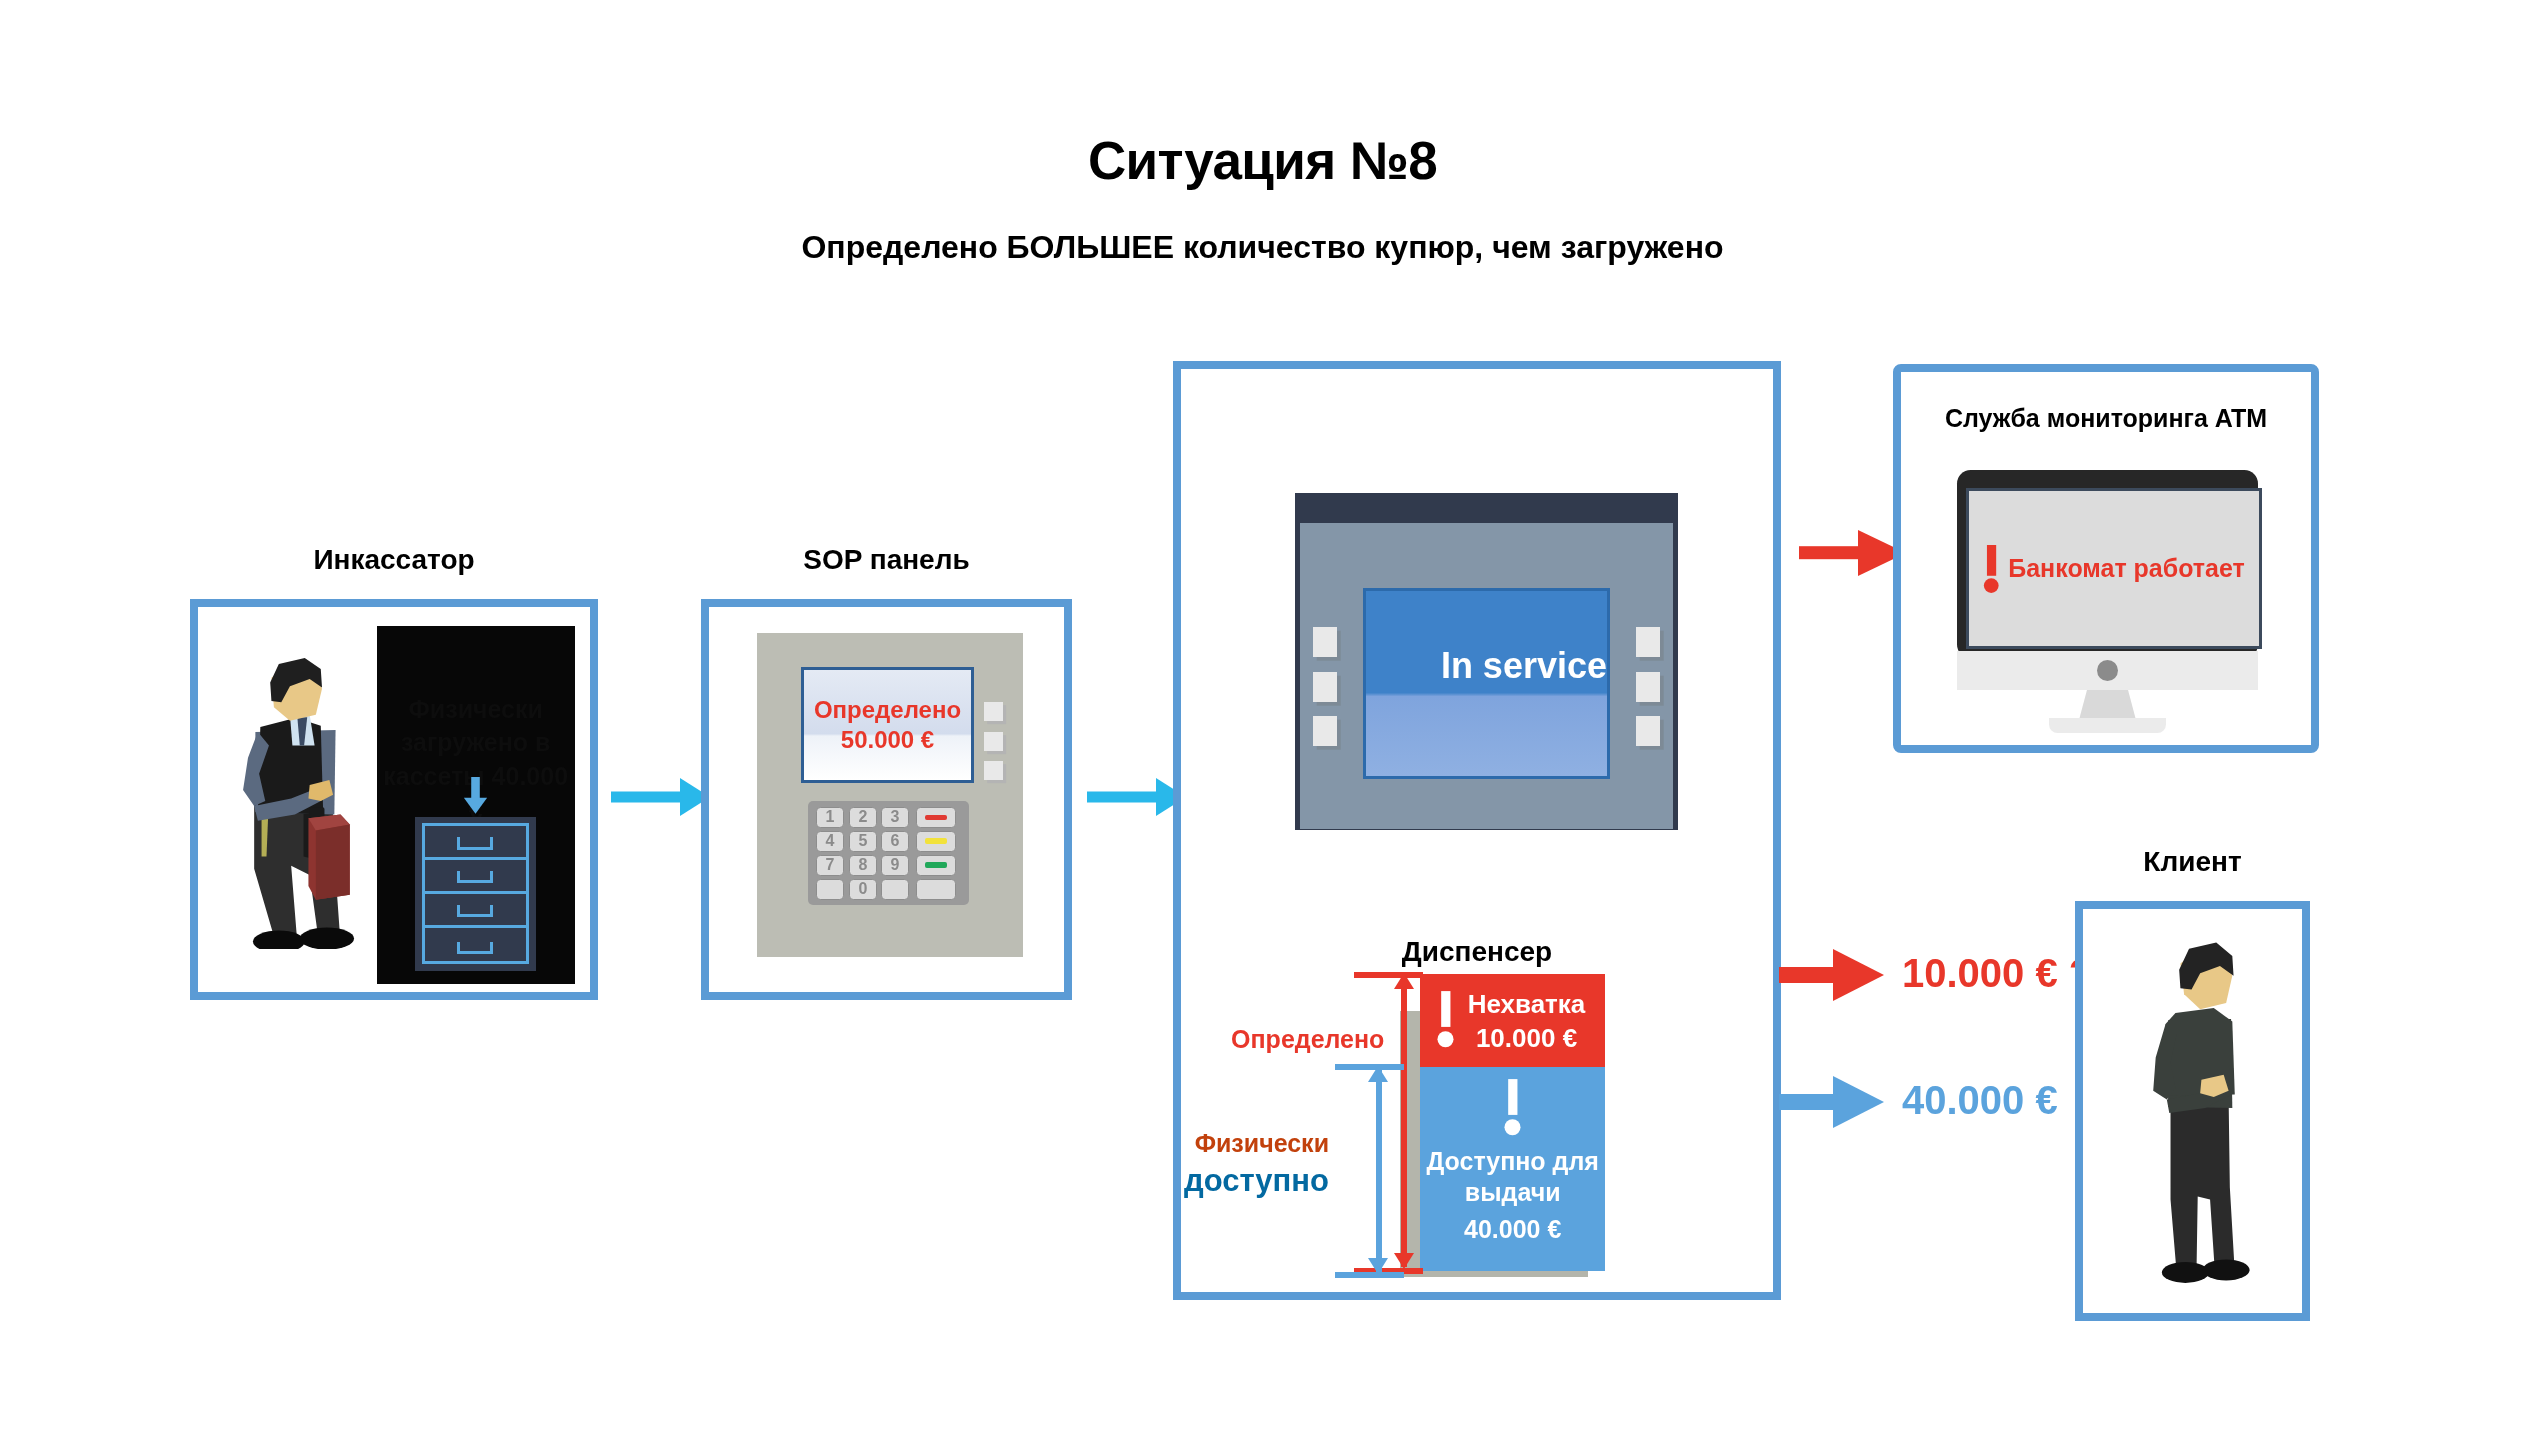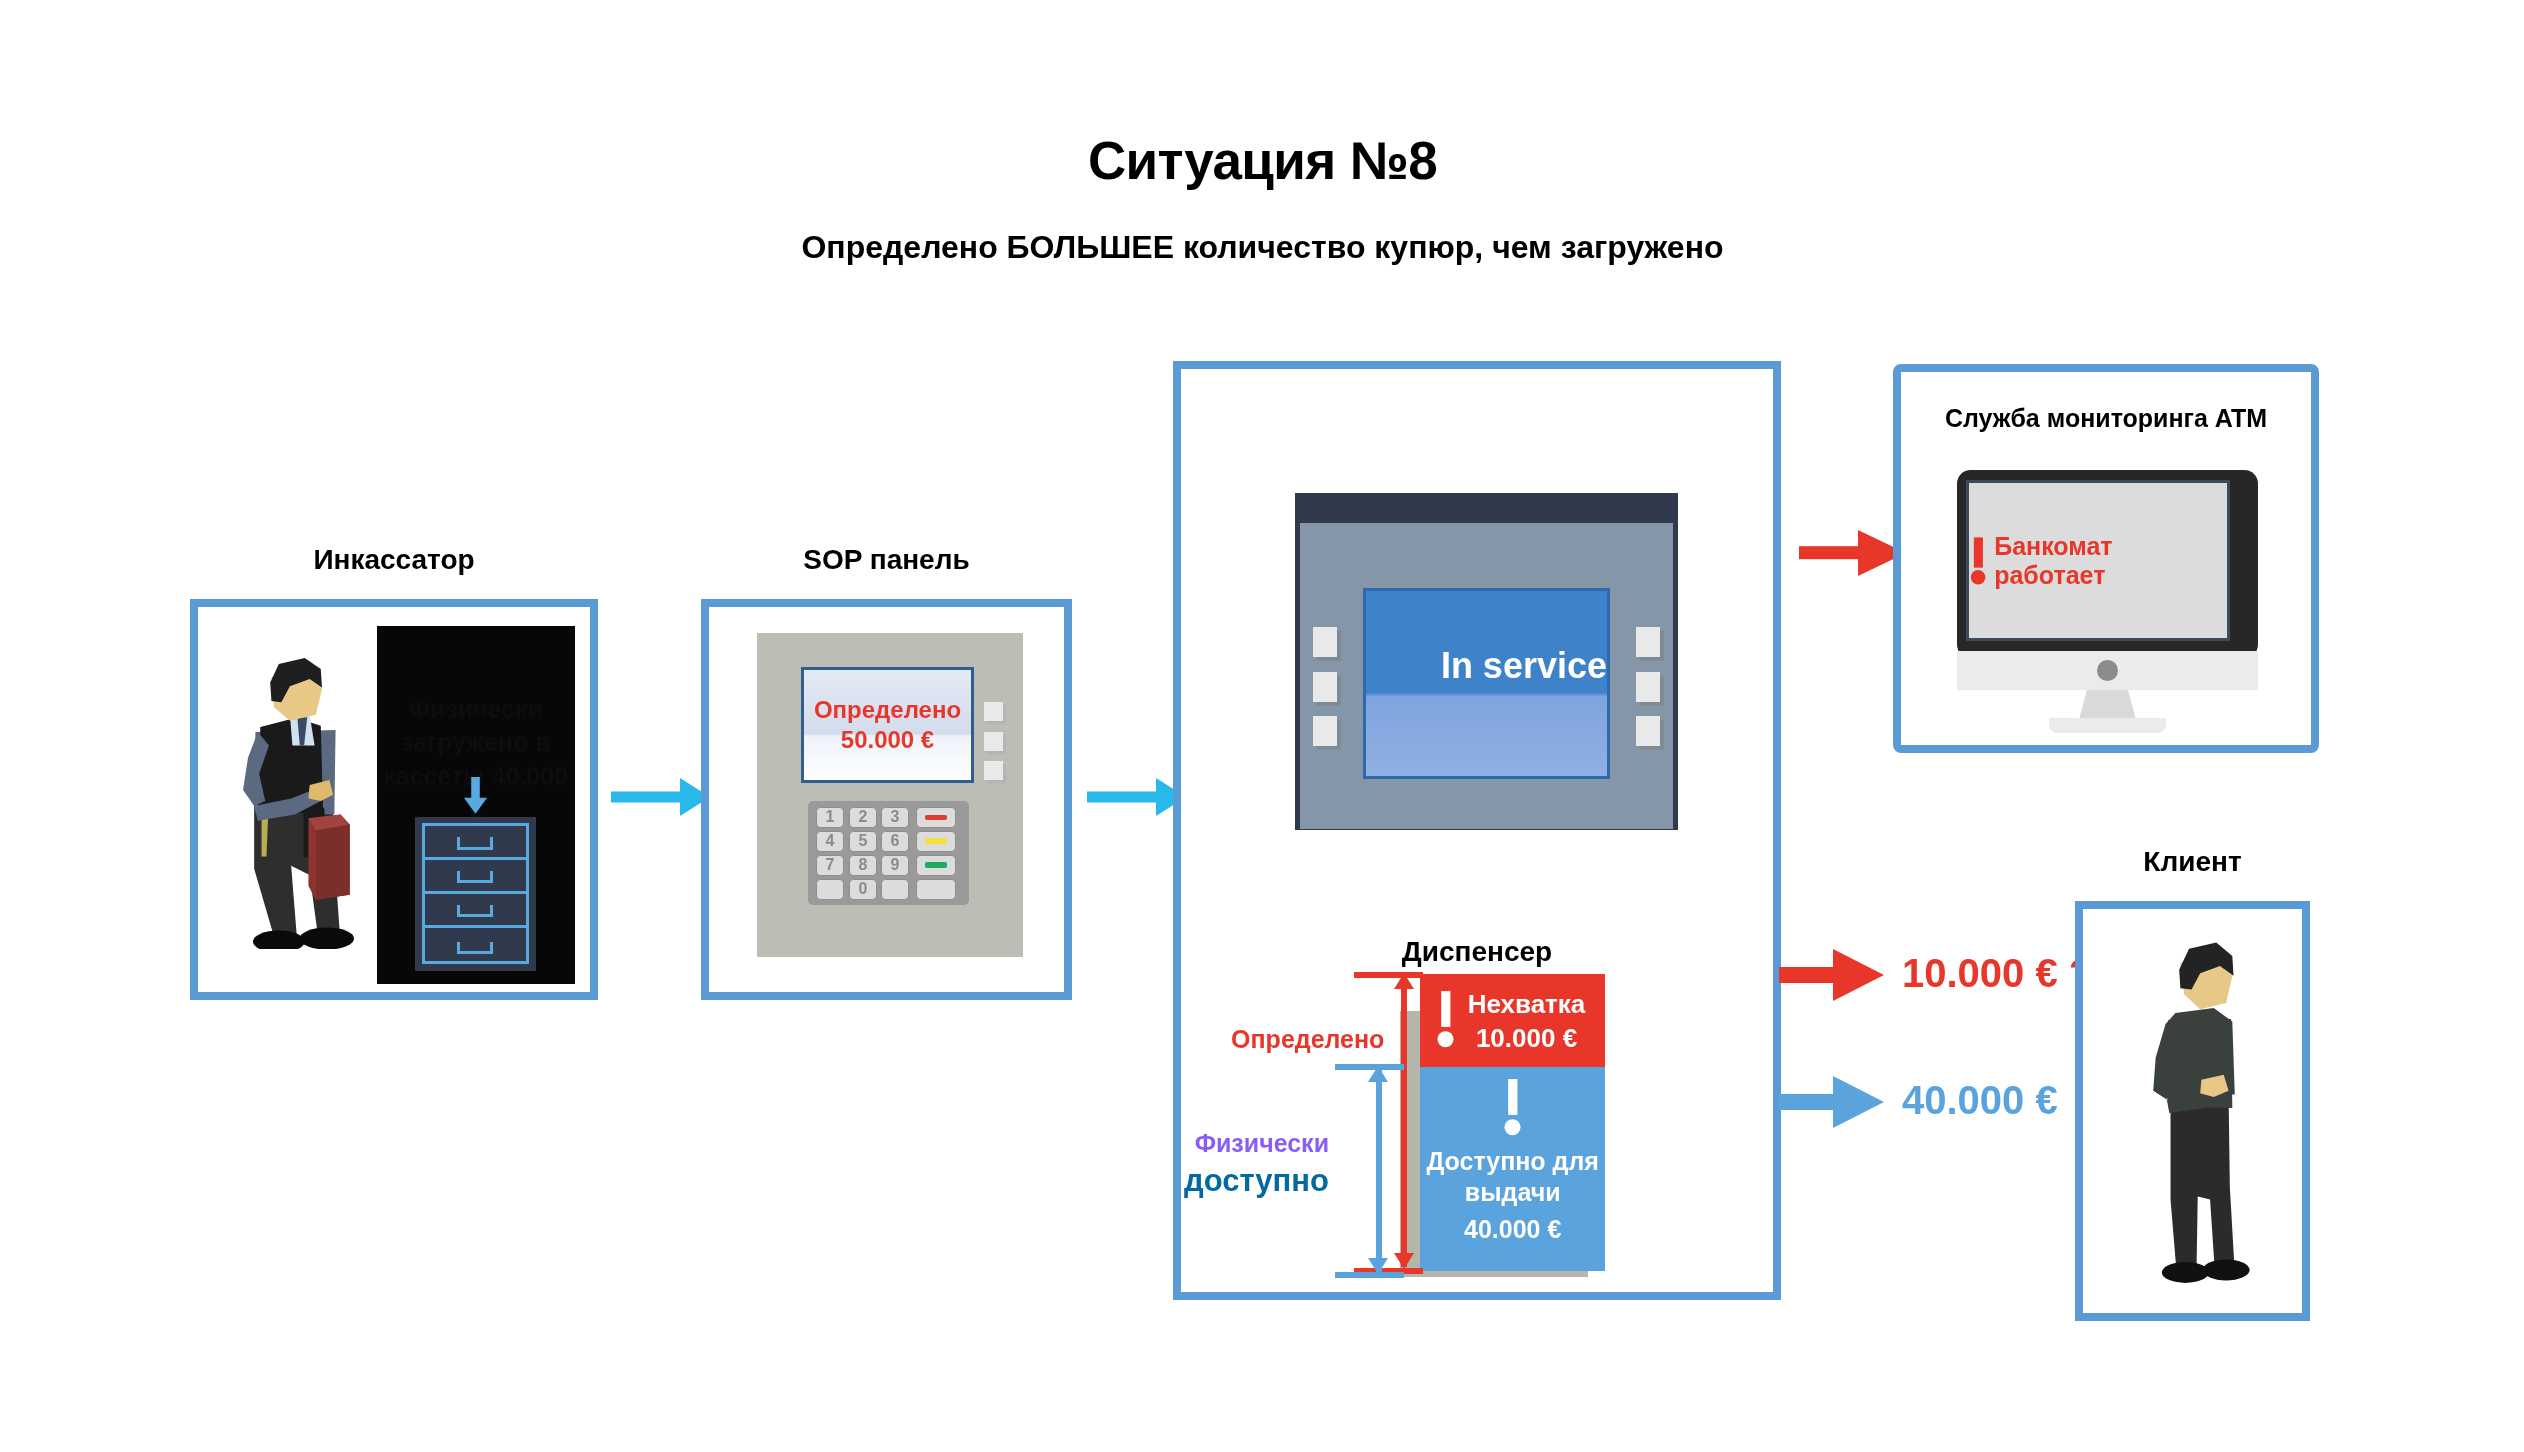--- a/index.html
+++ b/index.html
@@ -235,33 +235,33 @@
   <div class="abs dimline" style="left:220px;top:608px;height:290px;background:#e8372a;"></div>
   <div class="abs dimhead" style="left:213px;top:604px;border-width:0 10px 16px 10px;border-bottom-color:#e8372a;"></div>
   <div class="abs dimhead" style="left:213px;top:884px;border-width:16px 10px 0 10px;border-top-color:#e8372a;"></div>
   <div class="abs" style="left:12.4px;top:656px;width:191px;text-align:right;font-size:25px;font-weight:bold;color:#e8372a;">Определено</div>
 
   <div class="abs dimcap" style="left:154px;top:695px;width:69px;background:#5ba3dd;"></div>
   <div class="abs dimcap" style="left:154px;top:903px;width:69px;background:#5ba3dd;"></div>
   <div class="abs dimline" style="left:195px;top:701px;height:203px;background:#5ba3dd;"></div>
   <div class="abs dimhead" style="left:187px;top:697px;border-width:0 10px 16px 10px;border-bottom-color:#5ba3dd;"></div>
   <div class="abs dimhead" style="left:187px;top:889px;border-width:16px 10px 0 10px;border-top-color:#5ba3dd;"></div>
-  <div class="abs" style="left:0;top:760px;width:148px;text-align:right;font-size:25px;font-weight:bold;color:#8b5cf6;">Физически</div>
+  <div class="abs" style="left:0;top:760px;width:148px;text-align:right;font-size:25px;font-weight:bold;color:#c2410c;">Физически</div>
   <div class="abs" style="left:0;top:794px;width:148px;text-align:right;font-size:31px;font-weight:bold;color:#0369a1;">доступно</div>
 </div>
 
 <div class="blockarrow" style="left:1799px;top:528px;width:117px;height:49px;">
   <div class="shaft" style="width:65px;height:13.6px;background:#e8372a;"></div>
   <div class="head" style="left:59px;border-width:23.5px 0 23.5px 48px;border-left-color:#e8372a;"></div>
 </div>
 
 <div class="abs panel" style="left:1893px;top:364px;width:426px;height:389px;border-radius:8px;">
   <div class="abs panel-label" style="left:0;top:32px;width:410px;font-size:25px;">Служба мониторинга ATM</div>
   <div class="abs" id="mon-bezel" style="left:56px;top:98px;width:301px;height:188px;">
-    <div class="abs" id="mon-screen" style="left:8.6px;top:10px;width:264px;height:161px;">
+    <div class="abs" id="mon-screen" style="left:8.6px;top:18px;width:296px;height:161px;">
       <svg style="margin-right:7.4px;" width="18.5" height="48" viewBox="0 0 30 78">
         <rect x="8" y="0" width="15" height="50" fill="#e8372a"></rect>
         <circle cx="15" cy="66" r="12" fill="#e8372a"></circle>
       </svg>
       <span>Банкомат работает</span>
     </div>
   </div>
   <div class="abs" id="mon-chin" style="left:56px;top:279px;width:301px;height:39px;"></div>
   <div class="abs" id="mon-dot" style="left:196px;top:288px;width:21px;height:21px;"></div>
   <div class="abs" id="mon-neck" style="left:178px;top:318px;width:57px;height:30px;clip-path:polygon(14% 0,86% 0,100% 100%,0 100%);"></div>

